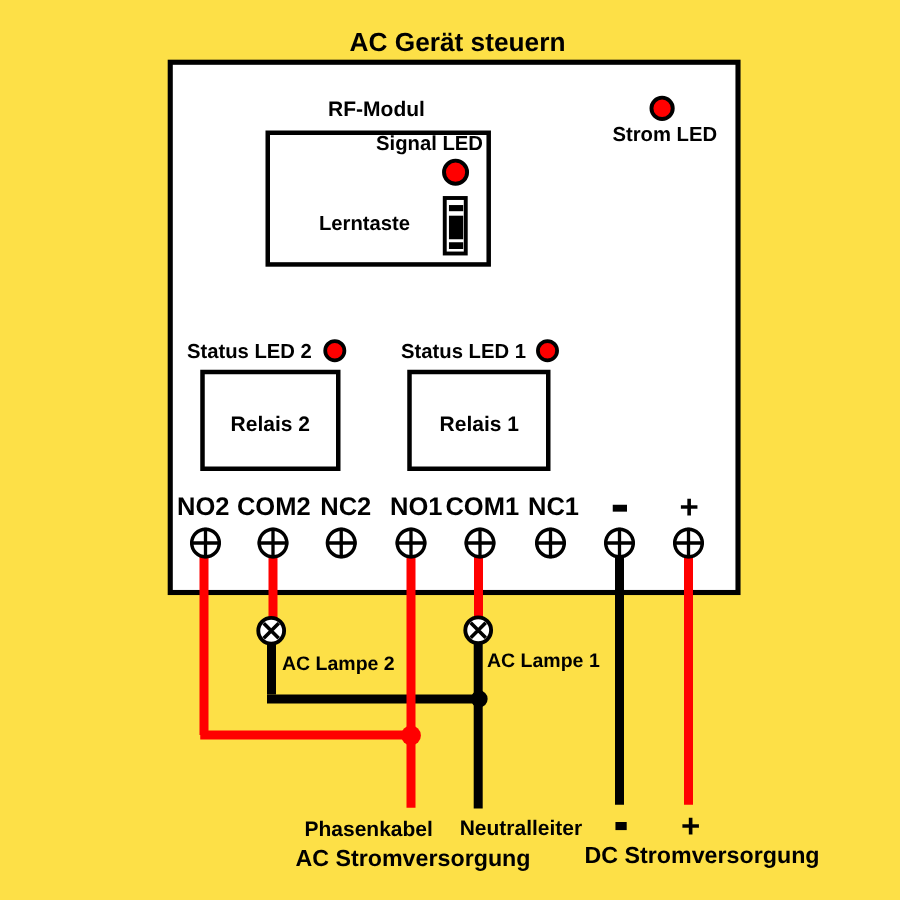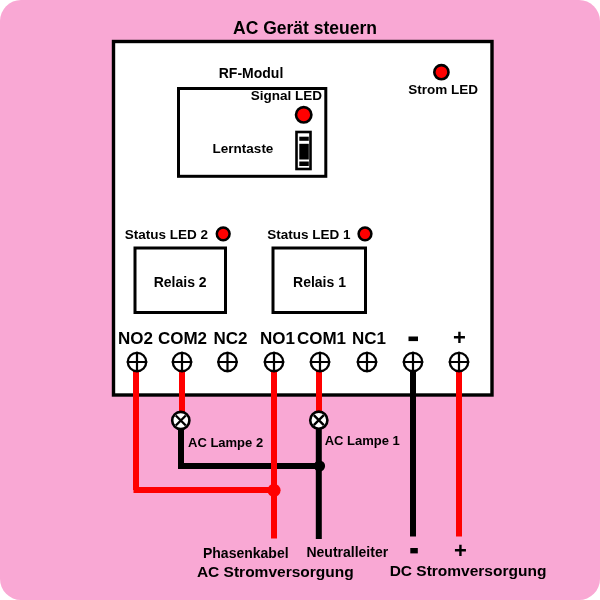--- a/index.html
+++ b/index.html
@@ -1,16 +1,16 @@
 <!DOCTYPE html>
 <html><head>
 <meta charset="utf-8">
 <style>
   html,body{margin:0;padding:0;background:#ffffff;}
-  #stage{position:relative;width:600px;height:600px;background:#f9a8d4;overflow:hidden;border-radius:21px;}
+  #stage{position:relative;width:600px;height:600px;background:#fde047;overflow:hidden;}
   svg{position:absolute;left:0;top:0;}
   text{font-family:"Liberation Sans",sans-serif;font-weight:bold;fill:#000000;}
 </style>
 </head>
 <body>
 <div id="stage">
 <svg width="600" height="600" viewBox="0 0 600 600">
 
   <rect x="113.5" y="41.5" width="378.5" height="353.5" fill="#ffffff" stroke="#000000" stroke-width="3.4"></rect>
 

